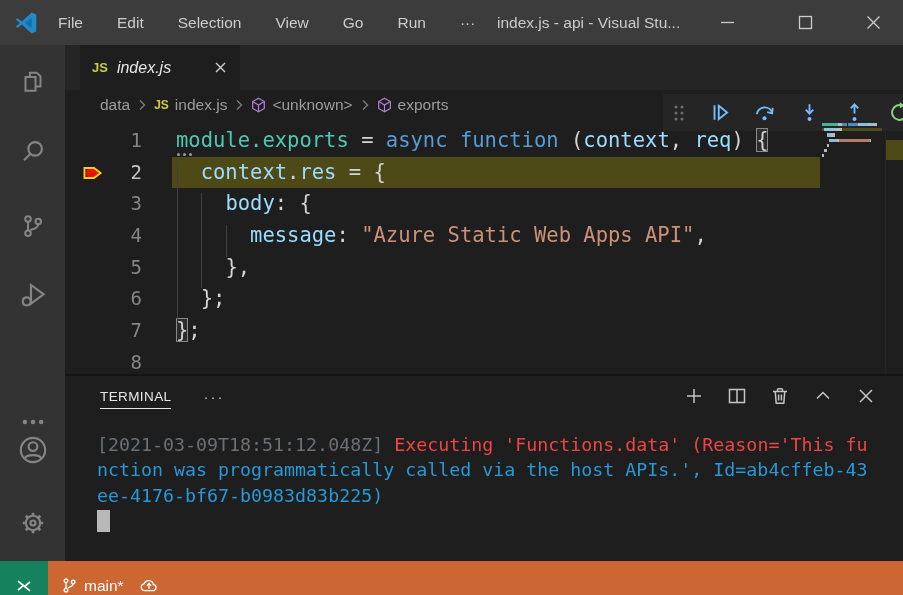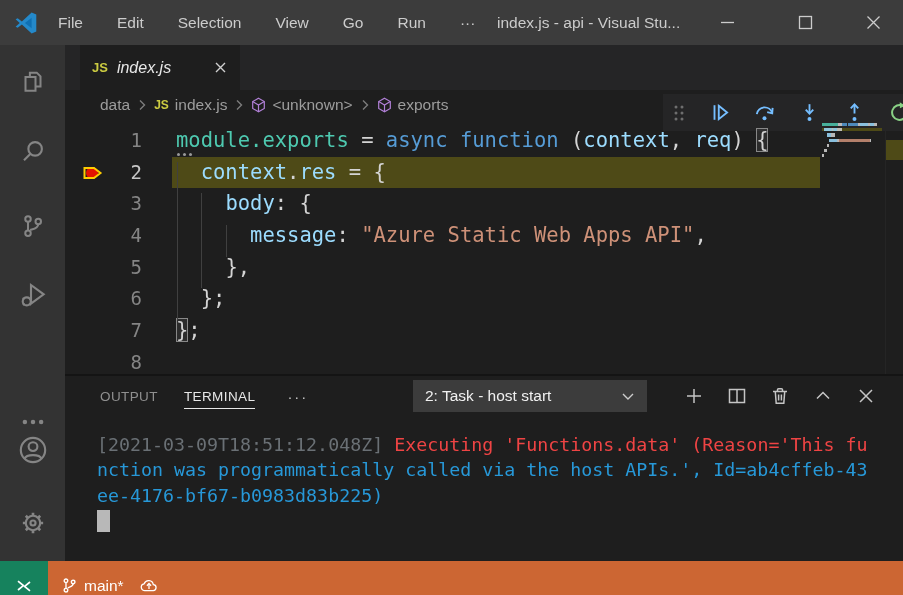--- a/index.html
+++ b/index.html
@@ -381,30 +381,23 @@
         </div>
     </div>
     <div class="ruler">
       <div class="ruler-marker"></div>
     </div>
   </div>
 
   <div class="panel">
     <div class="panel-header">
       <div class="panel-tabs">
-          <span class="panel-tab">OUTPUT</span>
           <span class="panel-tab active">TERMINAL</span>
         </div>
       <span class="panel-more">···</span>
-      <div class="term-picker">
-        <span>2: Task - host start</span>
-        <svg width="14" height="9" viewBox="0 0 14 9">
-            <path d="M2 2 7 7 12 2" fill="none" stroke="#cccccc" stroke-width="1.4"></path>
-          </svg>
-      </div>
       <div class="panel-actions">
         <span>
           <svg width="22" height="22" viewBox="0 0 22 22" fill="none" stroke="#c5c5c5" stroke-width="1.5">
             <line x1="11" y1="4" x2="11" y2="18"></line>
               <line x1="4" y1="11" x2="18" y2="11"></line>
           </svg>
         </span>
         <span>
           <svg width="22" height="22" viewBox="0 0 22 22" fill="none" stroke="#c5c5c5" stroke-width="1.5">
             <rect x="3.5" y="4.5" width="15" height="13"></rect>

